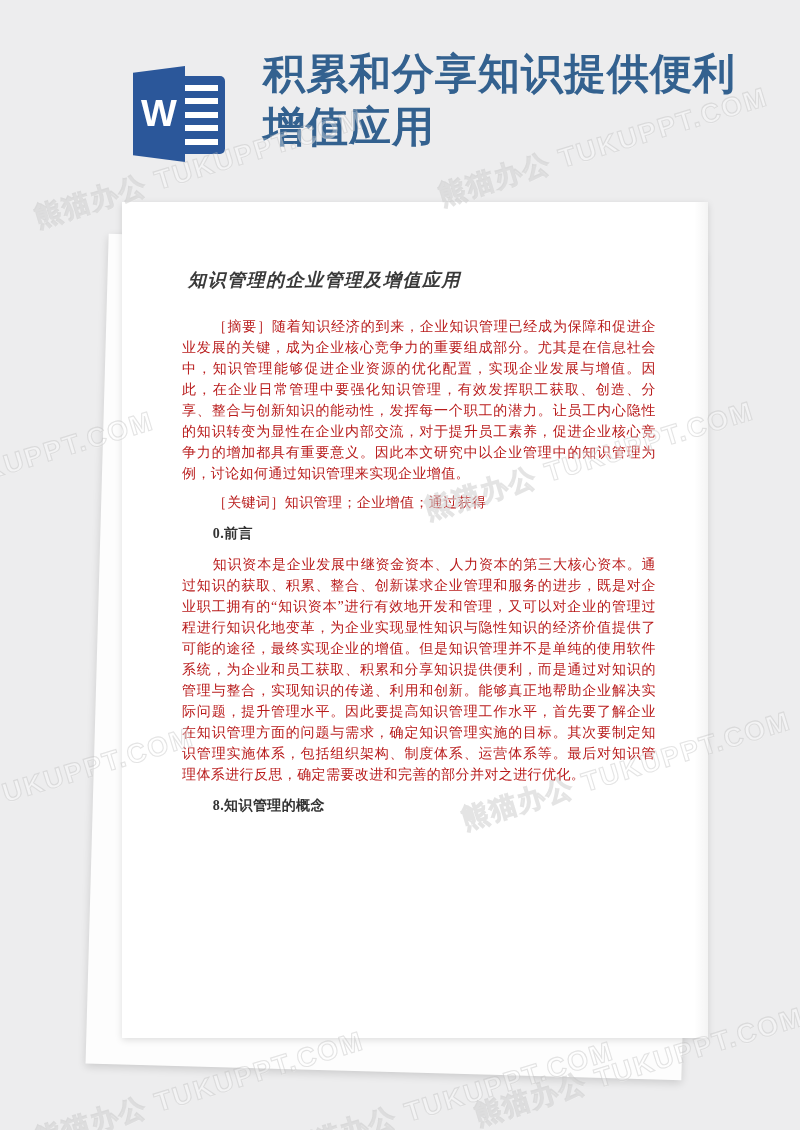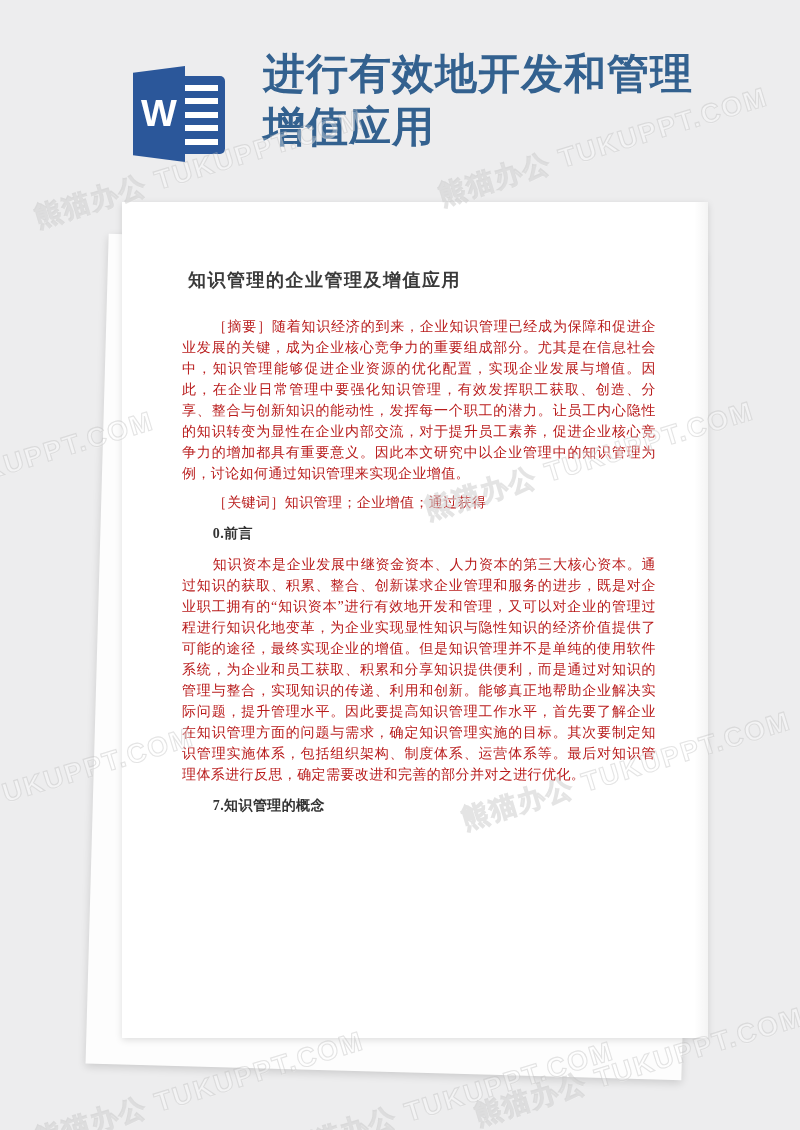--- a/index.html
+++ b/index.html
@@ -46,21 +46,21 @@
     box-shadow:0 2px 7px rgba(0,0,0,0.13);
     box-sizing:border-box;
     padding:66px 52px 0 60px;
   }
   .sheet::after{ 
     content:"";position:absolute;right:0;top:0;bottom:0;width:14px;
     background:linear-gradient(to right,rgba(0,0,0,0) ,rgba(0,0,0,0.045));
   }
   .doc-title{
     font-size:18px;color:#3a3a3a;font-weight:600;
-    letter-spacing:1.5px;margin:0 0 24px 6px;
+    letter-spacing:1.5px;margin:0 0 24px 6px;font-style:italic;
   }
   .para{
     font-size:14px;line-height:21px;color:#b91c1c;
     text-align:justify;text-indent:2.2em;
     margin:0 0 8px 0;letter-spacing:0.4px;
   }
   .heading{
     font-size:14px;line-height:21px;color:#333;font-weight:700;
     text-indent:2.2em;margin:10px 0 10px 0;letter-spacing:0.4px;
   }
@@ -88,35 +88,35 @@
 <body>
 
 <div class="site-header">
   <div class="word-icon">
     <div class="wpage"></div>
     <div class="wflap">
       <span class="wletter">W</span>
     </div>
   </div>
   <div class="header-title">
-    <div>进行有效地开发和管理</div>
+    <div>积累和分享知识提供便利</div>
     <div>增值应用</div>
   </div>
 </div>
 
 <div class="sheet-back"></div>
 
 <div class="sheet">
   <div class="doc-title">知识管理的企业管理及增值应用</div>
   <div>
       <p class="para">［摘要］随着知识经济的到来，企业知识管理已经成为保障和促进企业发展的关键，成为企业核心竞争力的重要组成部分。尤其是在信息社会中，知识管理能够促进企业资源的优化配置，实现企业发展与增值。因此，在企业日常管理中要强化知识管理，有效发挥职工获取、创造、分享、整合与创新知识的能动性，发挥每一个职工的潜力。让员工内心隐性的知识转变为显性在企业内部交流，对于提升员工素养，促进企业核心竞争力的增加都具有重要意义。因此本文研究中以企业管理中的知识管理为例，讨论如何通过知识管理来实现企业增值。</p>
       <p class="para">［关键词］知识管理；企业增值；通过获得</p>
       <p class="heading">0.前言</p>
       <p class="para">知识资本是企业发展中继资金资本、人力资本的第三大核心资本。通过知识的获取、积累、整合、创新谋求企业管理和服务的进步，既是对企业职工拥有的“知识资本”进行有效地开发和管理，又可以对企业的管理过程进行知识化地变革，为企业实现显性知识与隐性知识的经济价值提供了可能的途径，最终实现企业的增值。但是知识管理并不是单纯的使用软件系统，为企业和员工获取、积累和分享知识提供便利，而是通过对知识的管理与整合，实现知识的传递、利用和创新。能够真正地帮助企业解决实际问题，提升管理水平。因此要提高知识管理工作水平，首先要了解企业在知识管理方面的问题与需求，确定知识管理实施的目标。其次要制定知识管理实施体系，包括组织架构、制度体系、运营体系等。最后对知识管理体系进行反思，确定需要改进和完善的部分并对之进行优化。</p>
-      <p class="heading">7.知识管理的概念</p>
+      <p class="heading">8.知识管理的概念</p>
     </div>
 </div>
 
 <span class="wm wm1">熊猫办公 TUKUPPT.COM</span>
 <span class="wm wm2">熊猫办公 TUKUPPT.COM</span>
 <span class="wm wm3">熊猫办公 TUKUPPT.COM</span>
 <span class="wm wm4">熊猫办公 TUKUPPT.COM</span>
 <span class="wm wm5">熊猫办公 TUKUPPT.COM</span>
 <span class="wm wm6">熊猫办公 TUKUPPT.COM</span>
 <span class="wm wm7">熊猫办公 TUKUPPT.COM</span>

